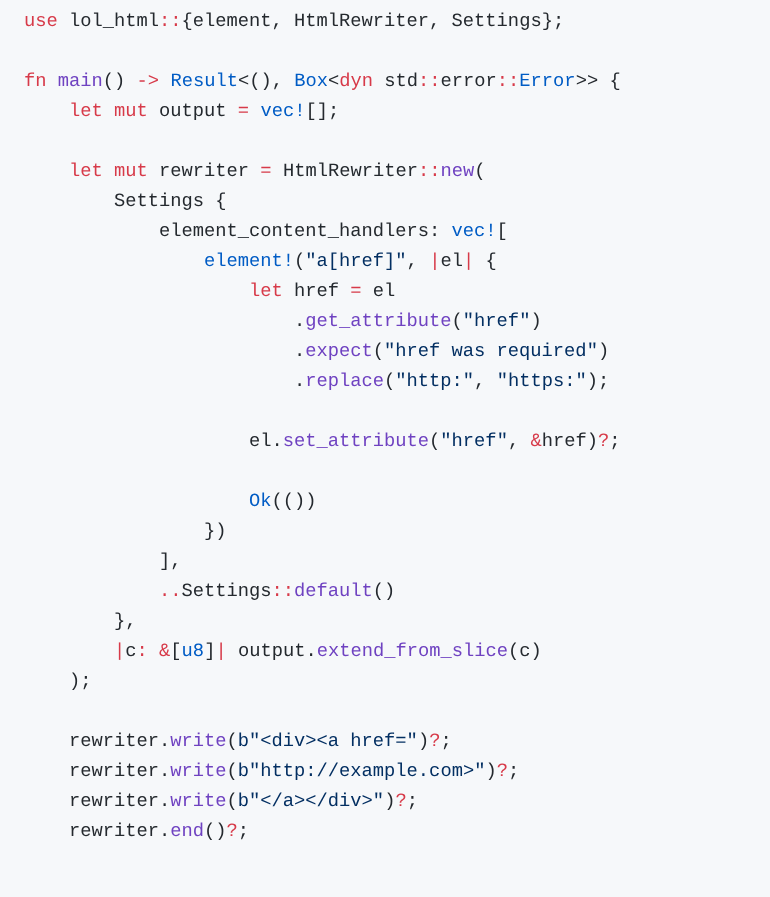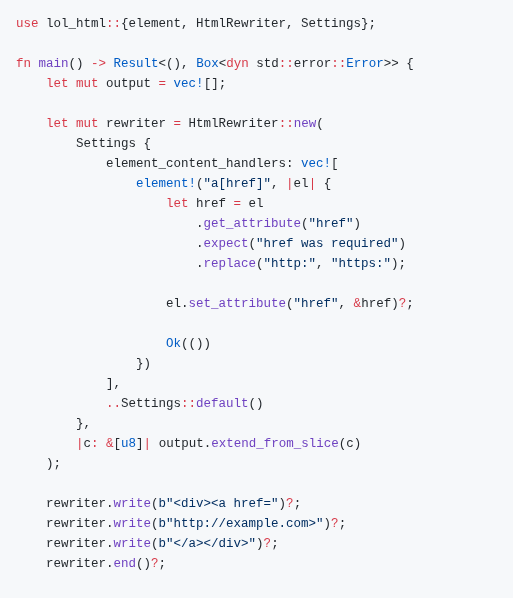--- a/index.html
+++ b/index.html
@@ -6,21 +6,21 @@
     margin: 0;
     padding: 0;
     background: #f6f8fa;
     font-family: "SFMono-Regular", Consolas, "Liberation Mono", Menlo, monospace;
     font-size: 12.5px;
     line-height: 1.6;
     color: #24292e;
   }
   pre {
     margin: 0;
-    padding: 14px 16px;
+    padding: 4px 16px;
     white-space: pre;
     overflow: hidden;
     font-family: inherit;
   }
   .k  { color: #d73a49; } 
   .fn { color: #6f42c1; } 
   .ty { color: #005cc5; } 
   .s  { color: #032f62; } 
   .op { color: #d73a49; } 
   .pl { color: #24292e; } 

